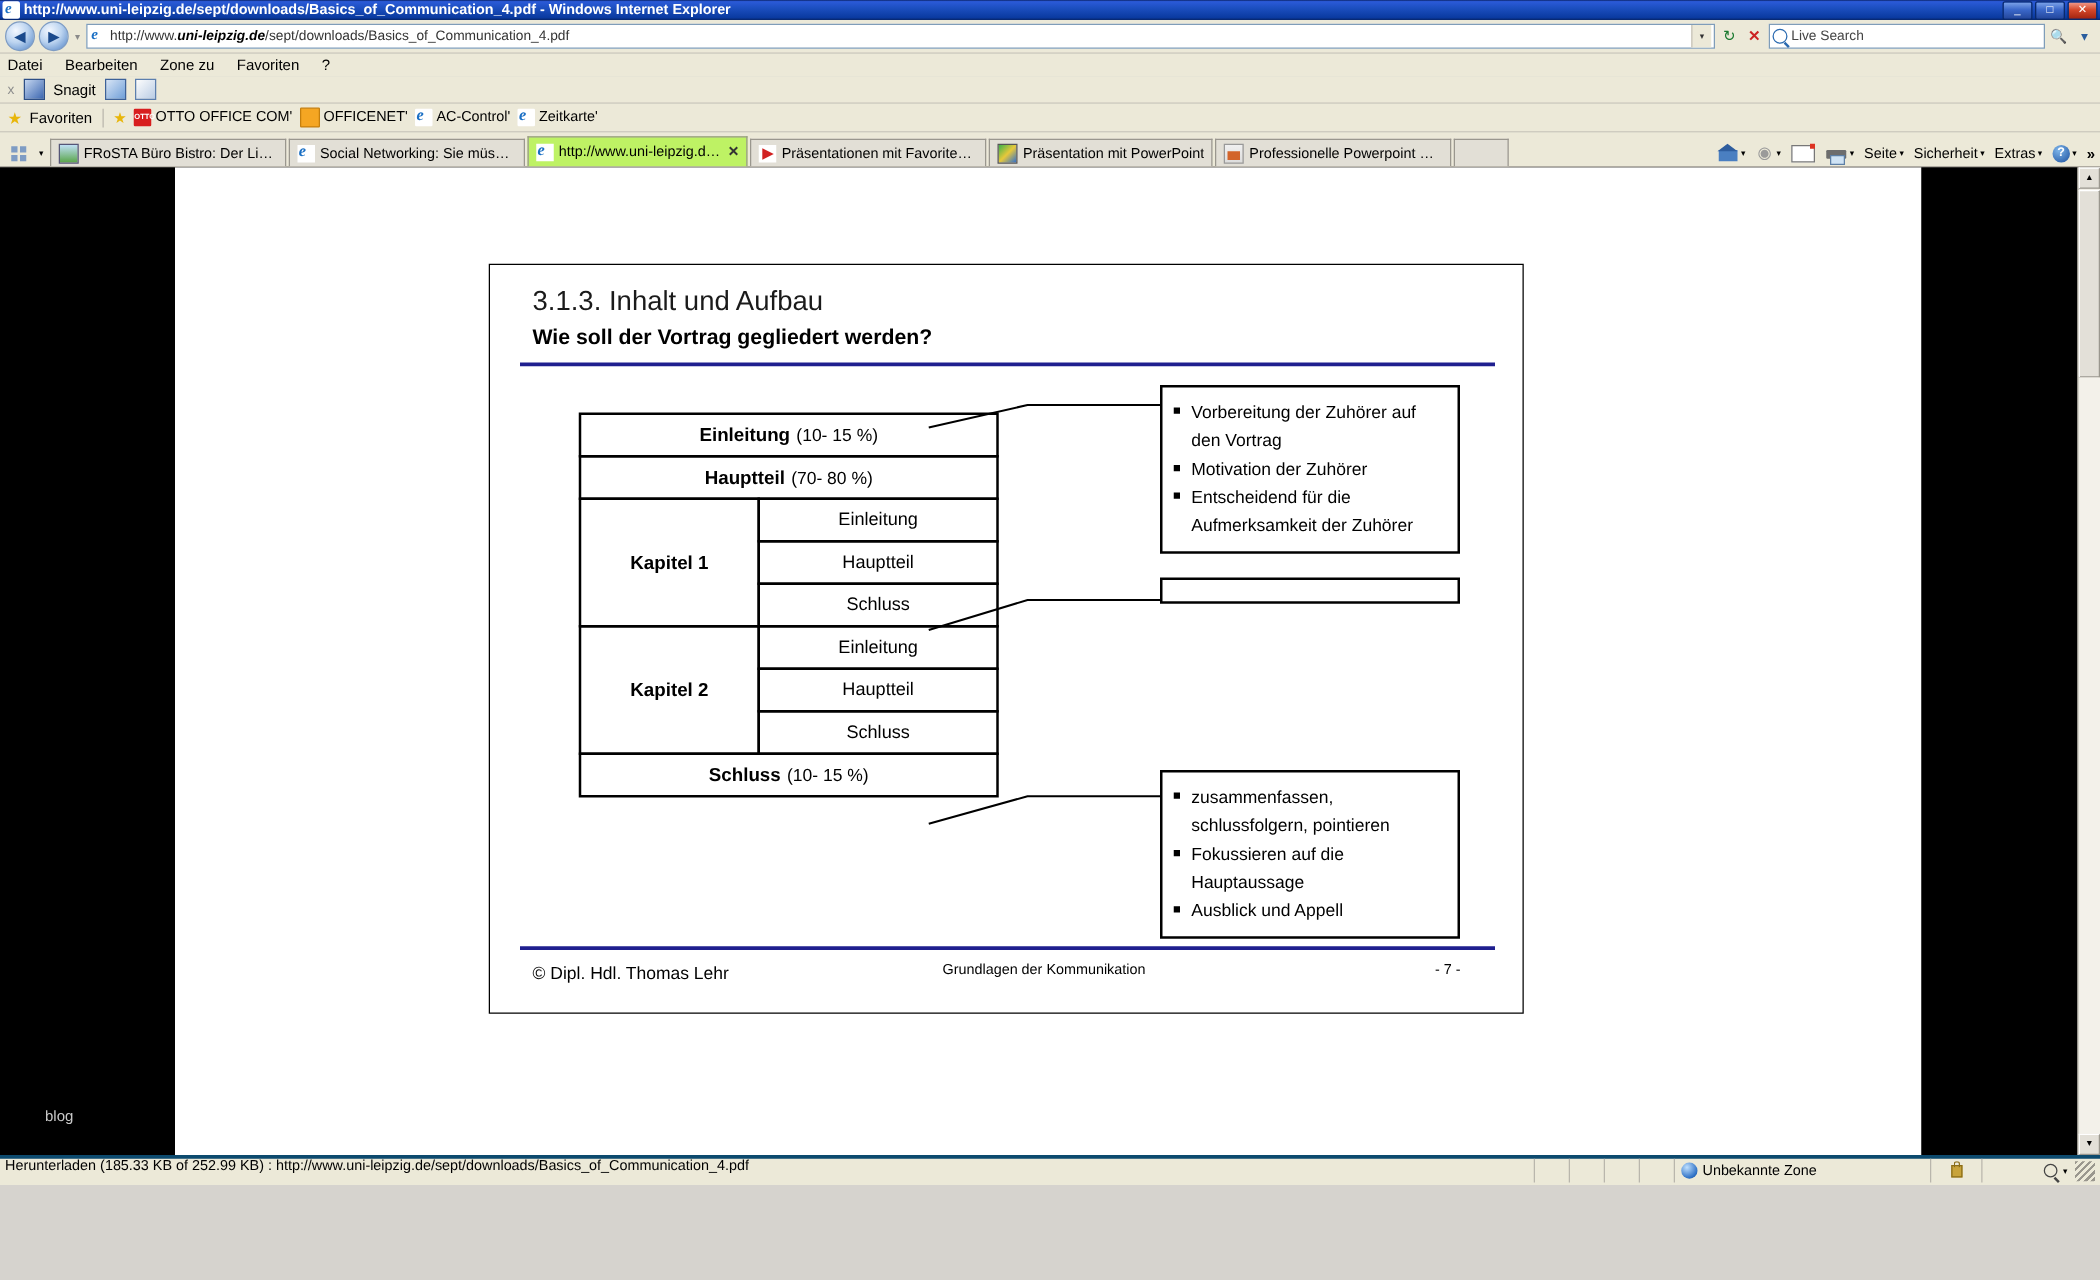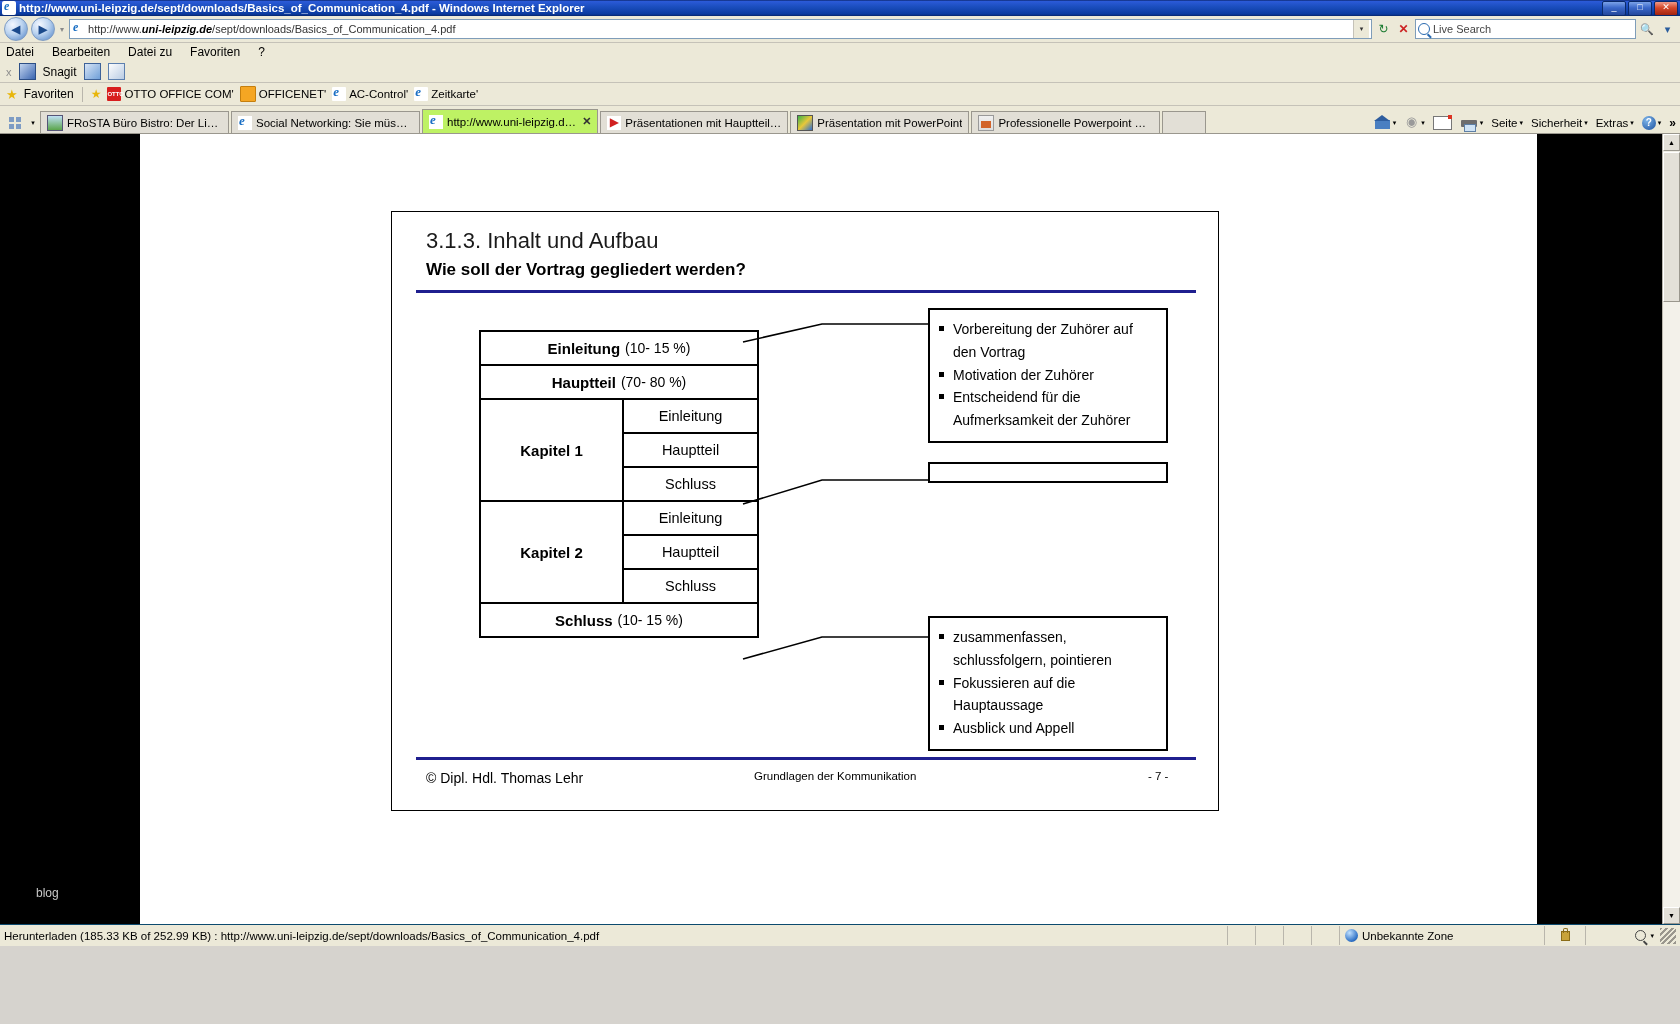--- a/index.html
+++ b/index.html
@@ -163,21 +163,21 @@
     background:#fff;border:1.5px solid #000;box-sizing:border-box;
   }
   #slide-title{position:absolute;left:34px;top:16px;font-size:22px;color:#1a1a1a;}
   #slide-subtitle{position:absolute;left:34px;top:48px;font-size:17px;font-weight:bold;color:#000;}
   #title-rule{position:absolute;left:24px;top:78px;width:780px;height:3px;background:#1f1f8f;}
   #footer-rule{position:absolute;left:24px;top:545px;width:780px;height:2.5px;background:#1f1f8f;}
   #foot-left{position:absolute;left:34px;top:558px;font-size:14px;}
   #foot-mid{position:absolute;left:318px;top:558px;font-size:11.5px;margin-left:44px;}
   #foot-right{position:absolute;left:756px;top:558px;font-size:11.5px;}
   
-  #struct{position:absolute;left:87px;top:118px;width:280px;}
+  #struct{position:absolute;left:71px;top:118px;width:336px;}
   .srow{border:2px solid #000;box-sizing:border-box;display:flex;align-items:center;justify-content:center;height:36px;margin-top:-2px;}
   .srow:first-child{margin-top:0;}
   .srow .bold{font-weight:bold;font-size:15px;}
   .srow .pct{font-size:14px;margin-left:5px;}
   .kapblock{display:flex;margin-top:-2px;}
   .kapleft{
     width:145px;border:2px solid #000;box-sizing:border-box;
     display:flex;align-items:center;justify-content:center;
     font-weight:bold;font-size:15px;
   }
@@ -198,22 +198,22 @@
   }
   .callout li:before{
     content:"";position:absolute;left:1px;top:8px;width:5px;height:5px;background:#000;
   }
   #callout1{left:536px;top:96px;}
   #callout2{left:536px;top:250px;}
   #callout3{left:536px;top:404px;}
   #leaders{position:absolute;left:0;top:0;width:828px;height:600px;pointer-events:none;}
   
   #statusbar{
-    height:21px;background:#ece9d8;border-top:1px solid #0c4a6e;
-    display:flex;align-items:center;font-size:11.5px;
+    height:21px;background:#ece9d8;border-top:3px solid #0c4a6e;
+    display:flex;font-size:11.5px;
   }
   #status-text{padding-left:4px;flex:1 1 auto;white-space:nowrap;overflow:hidden;}
   .st-cell{width:27px;height:19px;border-left:1px solid #b9b6ac;}
   #zone-cell{
     width:205px;height:19px;border-left:1px solid #b9b6ac;
     display:flex;align-items:center;gap:4px;padding-left:5px;box-sizing:border-box;
   }
   .globe{
     width:13px;height:13px;border-radius:50%;
     background:radial-gradient(circle at 35% 30%,#bfe0ff,#2b6ec4 70%,#17427d);
@@ -262,21 +262,21 @@
     <div class="mag"></div>
     <div id="search-text">Live Search</div>
   </div>
   <div class="sbtn">🔍</div>
   <div class="sbtn">▾</div>
 </div>
 
 <div id="menubar">
   <span>Datei</span>
   <span>Bearbeiten</span>
-  <span>Datei zu</span>
+  <span>Zone zu</span>
   <span>Favoriten</span>
   <span>?</span>
 </div>
 
 <div id="snagit">
   <span class="x">x</span>
   <span class="sg-ico blue"></span>
   <span class="lbl">Snagit</span>
   <span class="sg-ico mix"></span>
   <span class="sg-ico paper"></span>
@@ -324,21 +324,21 @@
     <span class="tico ie"></span>
     <span class="tlabel">Social Networking: Sie müsse…</span>
   </div>
   <div class="tab active">
     <span class="tico ie"></span>
     <span class="tlabel">http://www.uni-leipzig.d…</span>
     <span class="tclose">✕</span>
   </div>
   <div class="tab">
     <span class="tico play">▶</span>
-    <span class="tlabel">Präsentationen mit Hauptteil…</span>
+    <span class="tlabel">Präsentationen mit Favoriten…</span>
   </div>
   <div class="tab">
     <span class="tico ppt2"></span>
     <span class="tlabel">Präsentation mit PowerPoint</span>
   </div>
   <div class="tab">
     <span class="tico ppt"></span>
     <span class="tlabel">Professionelle Powerpoint Pr…</span>
   </div>
   <div class="tab newtab"></div>

